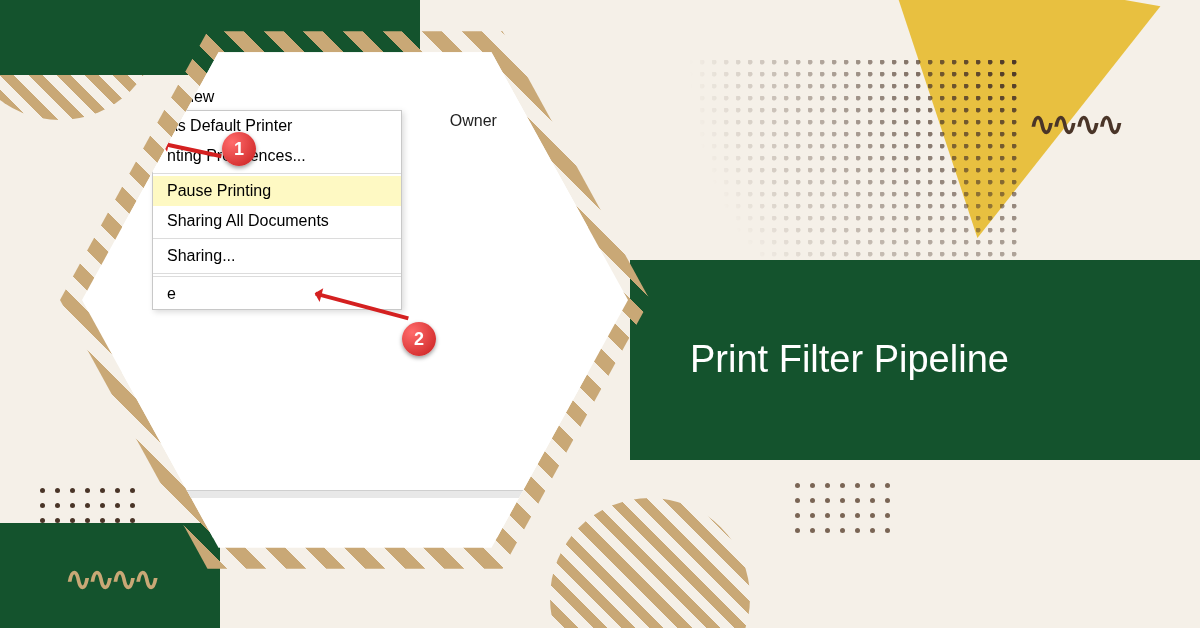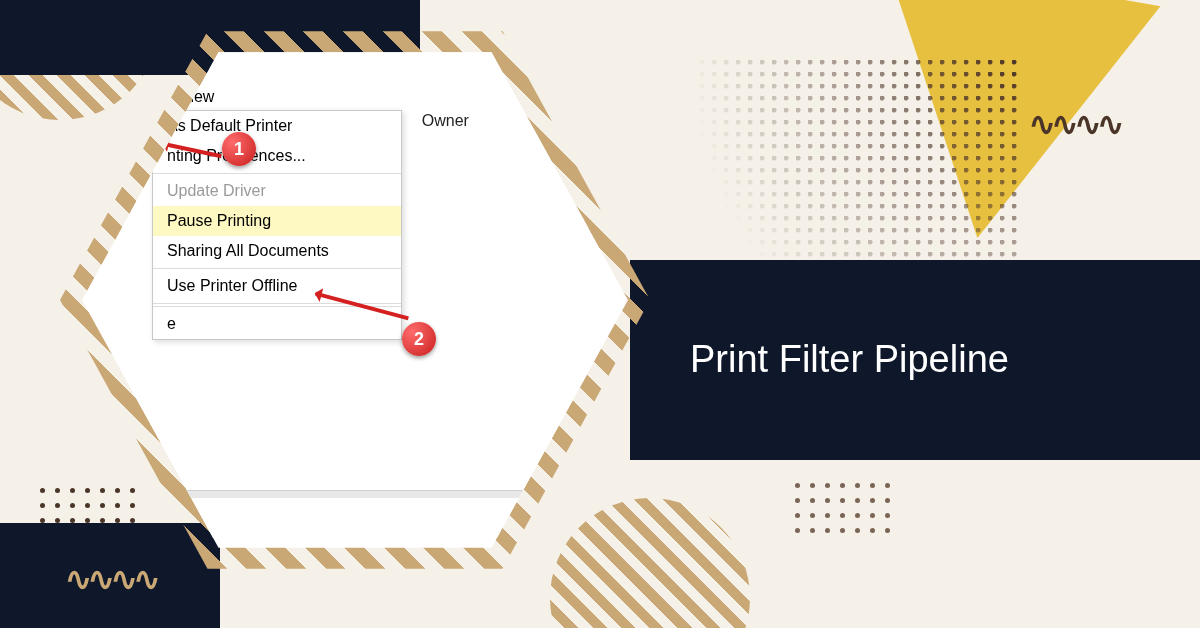--- a/index.html
+++ b/index.html
@@ -7,21 +7,21 @@
 
 
 .stripe-circle{position:absolute;border-radius:50%;background:repeating-linear-gradient(45deg,#c9a876 0 10px,transparent 10px 20px)}
 .stripe-circle.tl{width:200px;height:200px;top:-80px;left:-40px}
 .stripe-circle.bl{width:200px;height:200px;bottom:-70px;left:550px}
 
 
 .wedge{position:absolute;width:0;height:0;top:-20px;right:60px;border-left:140px solid transparent;border-right:140px solid transparent;border-top:260px solid #e8c040;transform:rotate(10deg)}
 
 
-.panel{position:absolute;background:#0f172a}
+.panel{position:absolute;background:#14532d}
 .panel.top{top:0;left:0;width:420px;height:75px}
 .panel.right{top:260px;right:0;width:570px;height:200px;display:flex;align-items:center;padding-left:60px}
 .panel.bottom{bottom:0;left:0;width:220px;height:105px}
 
 
 .halftone{position:absolute;top:60px;right:180px;width:380px;height:280px;background:radial-gradient(circle at 2px 2px,#4a3528 2px,transparent 3px);background-size:12px 12px;-webkit-mask:radial-gradient(circle at 100% 0,black 0%,transparent 70%);mask:radial-gradient(circle at 100% 0,black 0%,transparent 70%)}
 
 
 .dotgrid{position:absolute;display:grid;grid-template-columns:repeat(7,1fr);gap:10px}
 .dotgrid.dg1{bottom:105px;left:40px}
@@ -41,21 +41,21 @@
 .hexwrap{position:absolute;top:20px;left:60px;width:590px;height:560px;filter:drop-shadow(0 0 0 transparent)}
 .hexborder{position:absolute;inset:0;background:repeating-linear-gradient(45deg,#c9a876 0 14px,transparent 14px 28px);clip-path:polygon(25% 2%,75% 2%,100% 50%,75% 98%,25% 98%,0% 50%)}
 .hexinner{position:absolute;inset:22px;background:#fff;clip-path:polygon(25% 2%,75% 2%,100% 50%,75% 98%,25% 98%,0% 50%);overflow:hidden}
 
 
 .win{position:absolute;top:10px;left:40px;right:40px;bottom:20px;background:#fff;color:#000;font-size:16px}
 .titlebar{padding:6px 4px;font-size:17px}
 .menubar{padding:4px 4px 10px;font-size:16px}
 .menubar span{margin-right:14px}
 .columns{position:absolute;top:60px;left:190px;font-size:16px;color:#222}
-.columns span{display:inline-block;margin-right:60px}
+.columns span{display:inline-block;margin-right:88px}
 .ctx{position:absolute;top:58px;left:30px;width:250px;background:#fff;border:1px solid #c8c8c8;box-shadow:2px 2px 6px rgba(0,0,0,.15)}
 .ctx .item{padding:6px 14px;font-size:16px;color:#000;border-bottom:0}
 .ctx .item.disabled{color:#9a9a9a}
 .ctx .item.sel{background:#fef9c3}
 .ctx hr{border:none;border-top:1px solid #dcdcdc;margin:2px 0}
 
 
 .badge{position:absolute;width:34px;height:34px;border-radius:50%;background:radial-gradient(circle at 30% 30%,#ff6b6b,#c81e1e);color:#fff;display:flex;align-items:center;justify-content:center;font-weight:bold;font-size:18px;box-shadow:0 2px 4px rgba(0,0,0,.4)}
 .badge.b1{top:80px;left:100px}
 .badge.b2{top:270px;left:280px}
@@ -157,25 +157,24 @@
       </div>
       <div class="columns">
         <span>Status</span>
         <span>Owner</span>
       </div>
 
       <div class="ctx">
         <div class="item">As Default Printer</div>
         <div class="item">nting Preferences...</div>
         <hr>
-        <div class="item disabled">Update Driver</div>
         <div class="item sel">Pause Printing</div>
         <div class="item">Sharing All Documents</div>
         <hr>
-        <div class="item">Use Printer Offline</div>
+        <div class="item">Sharing...</div>
         <hr>
         <hr>
         <div class="item">e</div>
       </div>
 
       <div class="arrow a1"></div>
       <div class="badge b1">1</div>
       <div class="arrow a2"></div>
       <div class="badge b2">2</div>
 

